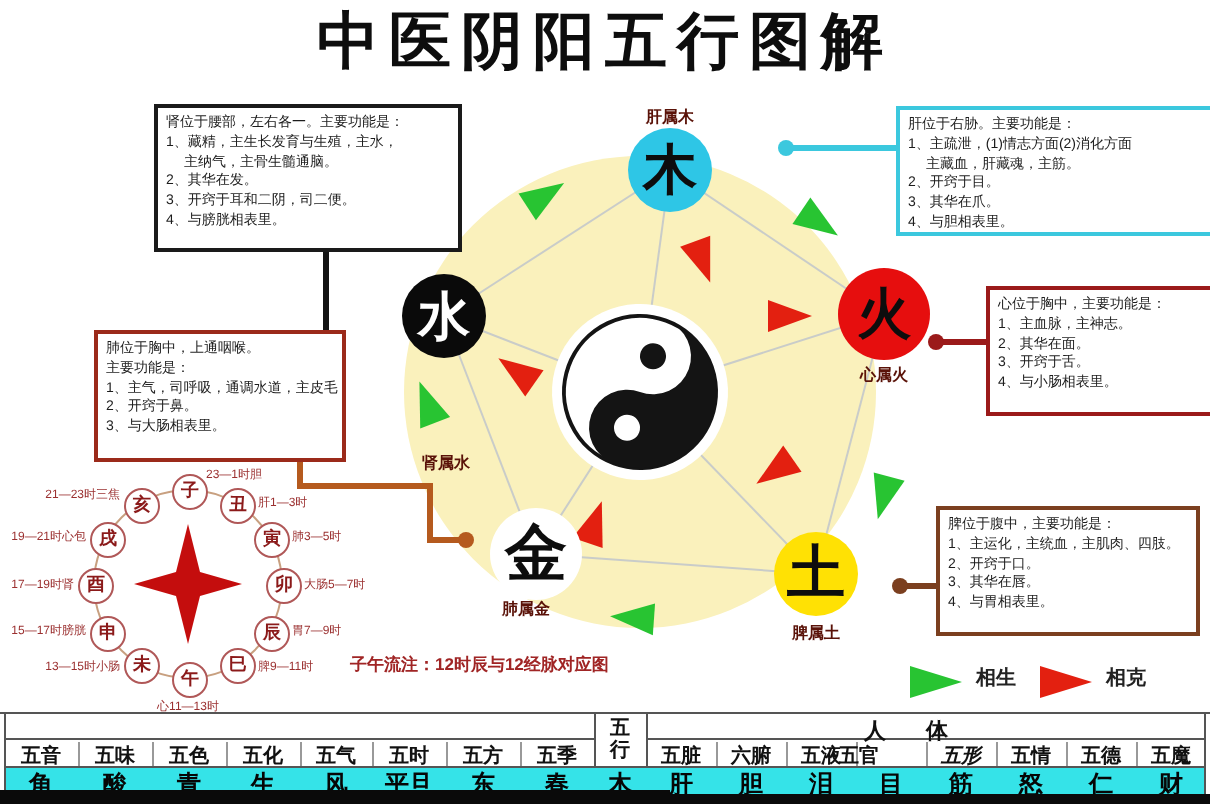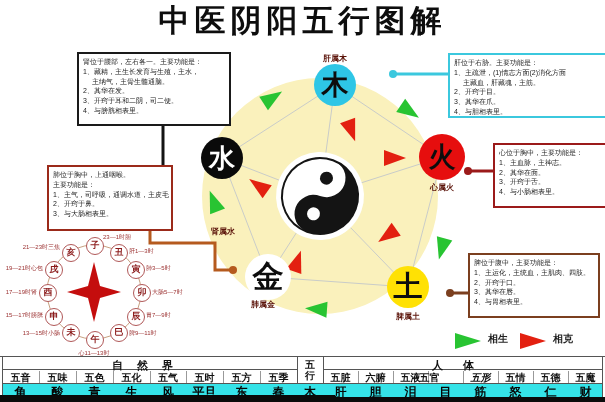--- a/index.html
+++ b/index.html
@@ -164,36 +164,36 @@
   <div class="ck-label" style="left:152px;top:288px;">大肠5—7时</div>
   <div class="ck-label" style="left:146px;top:311px;">胃7—9时</div>
   <div class="ck-label" style="left:129px;top:329px;">脾9—11时</div>
   <div class="ck-label" style="left:66px;top:349px;width:56px;text-align:center;">心11—13时</div>
   <div class="ck-label" style="left:4px;top:329px;width:56px;text-align:right;">13—15时小肠</div>
   <div class="ck-label" style="left:0px;top:311px;width:43px;text-align:right;">15—17时膀胱</div>
   <div class="ck-label" style="left:0px;top:288px;width:37px;text-align:right;">17—19时肾</div>
   <div class="ck-label" style="left:0px;top:264px;width:43px;text-align:right;">19—21时心包</div>
   <div class="ck-label" style="left:6px;top:243px;width:54px;text-align:right;">21—23时三焦</div>
 
+  <div class="caption">子午流注：12时辰与12经脉对应图</div>
 
   <div class="tri" style="left:455px;top:333px;border-left:26px solid #28C432;"></div>
   <div class="legend-label" style="left:488px;">相生</div>
   <div class="tri" style="left:520px;top:333px;border-left:26px solid #E32010;"></div>
   <div class="legend-label" style="left:553px;">相克</div>
 
   <div class="hline" style="left:0px;top:356px;width:605px;height:1px;"></div>
   <div class="vline" style="left:2px;top:356px;width:1px;height:46px;"></div>
   <div class="vline" style="left:602px;top:356px;width:1px;height:46px;"></div>
   <div class="vline" style="left:297px;top:356px;width:1px;height:46px;"></div>
   <div class="vline" style="left:323px;top:356px;width:1px;height:46px;"></div>
   <div class="hline" style="left:2px;top:369px;width:295px;height:1px;"></div>
   <div class="hline" style="left:324px;top:369px;width:278px;height:1px;"></div>
   <div class="hline" style="left:2px;top:383px;width:600px;height:1px;"></div>
 
-  <div class="tgroup" style="left:2px;width:295px;letter-spacing:14px;">自然界</div>
   <div class="tgroup" style="left:324px;width:278px;letter-spacing:20px;">人体</div>
   <div class="tgroup" style="left:303px;top:359px;width:14px;line-height:11px;font-size:10px;word-break:break-all;letter-spacing:0;">五行</div>
 
   <div class="hline2" style="left:39px;top:371px;width:1px;height:12px;"></div>
   <div class="hline2" style="left:76px;top:371px;width:1px;height:12px;"></div>
   <div class="hline2" style="left:113px;top:371px;width:1px;height:12px;"></div>
   <div class="hline2" style="left:150px;top:371px;width:1px;height:12px;"></div>
   <div class="hline2" style="left:186px;top:371px;width:1px;height:12px;"></div>
   <div class="hline2" style="left:223px;top:371px;width:1px;height:12px;"></div>
   <div class="hline2" style="left:260px;top:371px;width:1px;height:12px;"></div>

